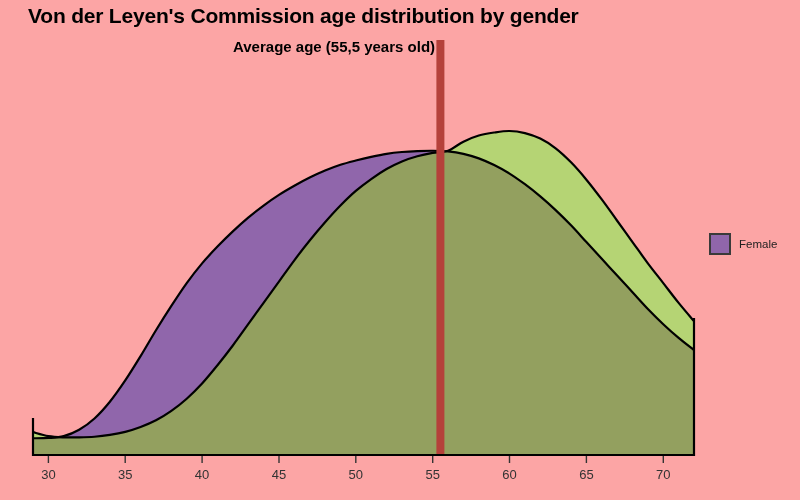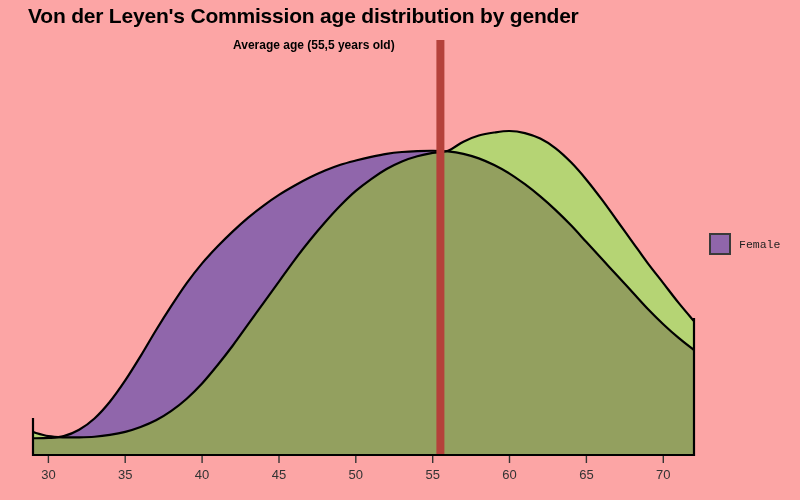--- a/index.html
+++ b/index.html
@@ -22,39 +22,38 @@
     font-size: 21px;
     font-weight: bold;
     color: #000000;
     letter-spacing: -0.2px;
     white-space: nowrap;
   }
   #chart-subtitle {
     position: absolute;
     left: 233px;
     top: 38px;
-    font-size: 12px;
+    font-size: 15px;
     font-weight: bold;
     color: #000000;
     white-space: nowrap;
     text-align: right;
   }
   #plot-svg {
     position: absolute;
     left: 0;
     top: 0;
     width: 800px;
     height: 500px;
   }
   #legend {
     position: absolute;
     left: 709px;
     top: 232px;
     width: 86px;
-    font-family: Liberation Mono, monospace;
   }
   .legend-row {
     display: flex;
     align-items: center;
     height: 24px;
     margin-bottom: 1px;
   }
   .legend-swatch {
     width: 22px;
     height: 22px;

